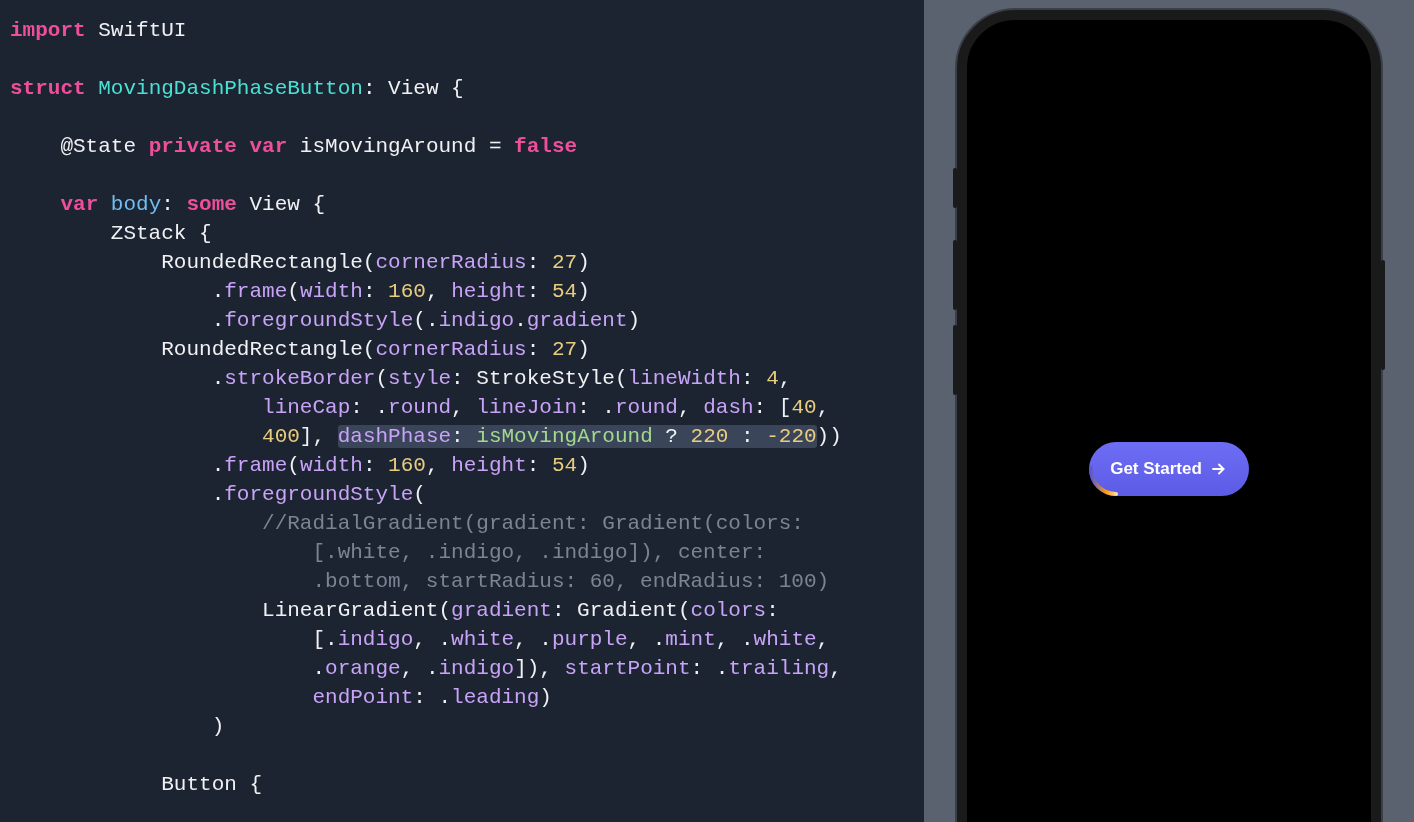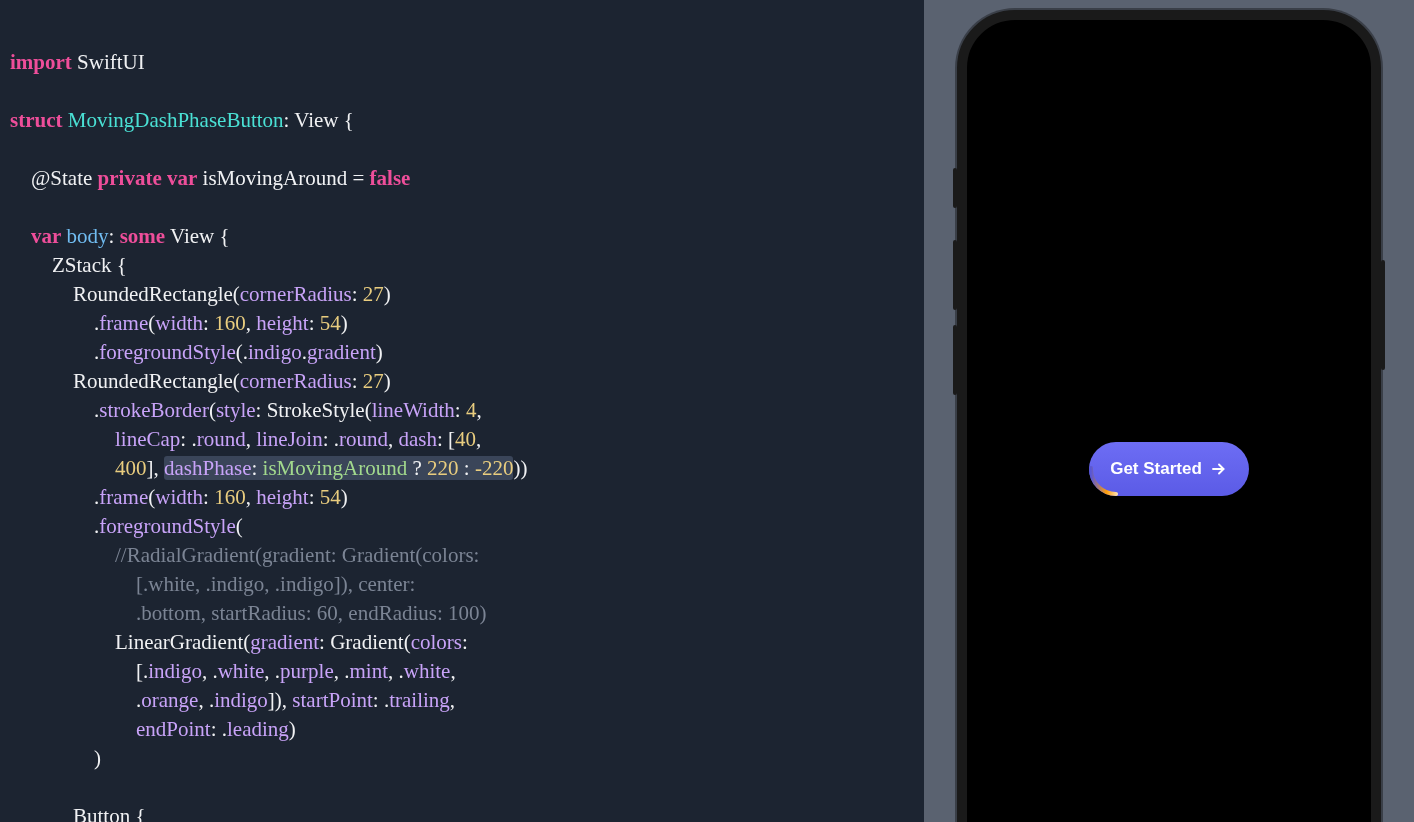--- a/index.html
+++ b/index.html
@@ -1,20 +1,20 @@
 <!DOCTYPE html>
 <html><head>
 <meta charset="utf-8">
 <style>
 * { margin: 0; padding: 0; box-sizing: border-box; }
 html, body { width: 1414px; height: 822px; overflow: hidden; background: #5a6270; }
 .app { display: flex; width: 100%; height: 100%; }
 
 
-.editor { width: 924px; height: 100%; background: #1c2431; font-family: Liberation Serif, serif; font-size: 21px; line-height: 29px; color: #e5e7eb; padding: 48px 10px 0 10px; overflow: hidden; white-space: pre; font-weight: 500; }
+.editor { width: 924px; height: 100%; background: #1c2431; font-family: Liberation Mono, monospace; font-size: 21px; line-height: 29px; color: #e5e7eb; padding: 16px 10px 0 10px; overflow: hidden; white-space: pre; font-weight: 500; }
 .k-pink   { color: #ee4e9a; font-weight: 700; }
 .k-purple { color: #c8a3f8; }
 .k-teal   { color: #4ae0d4; }
 .k-blue   { color: #71bdf2; }
 .k-green  { color: #a2d98d; }
 .k-yellow { color: #e9cd7f; }
 .k-gray   { color: #7b8494; }
 .k-white  { color: #f0f1f3; }
 .sel      { background: #3a4559; border-radius: 3px; }
 

